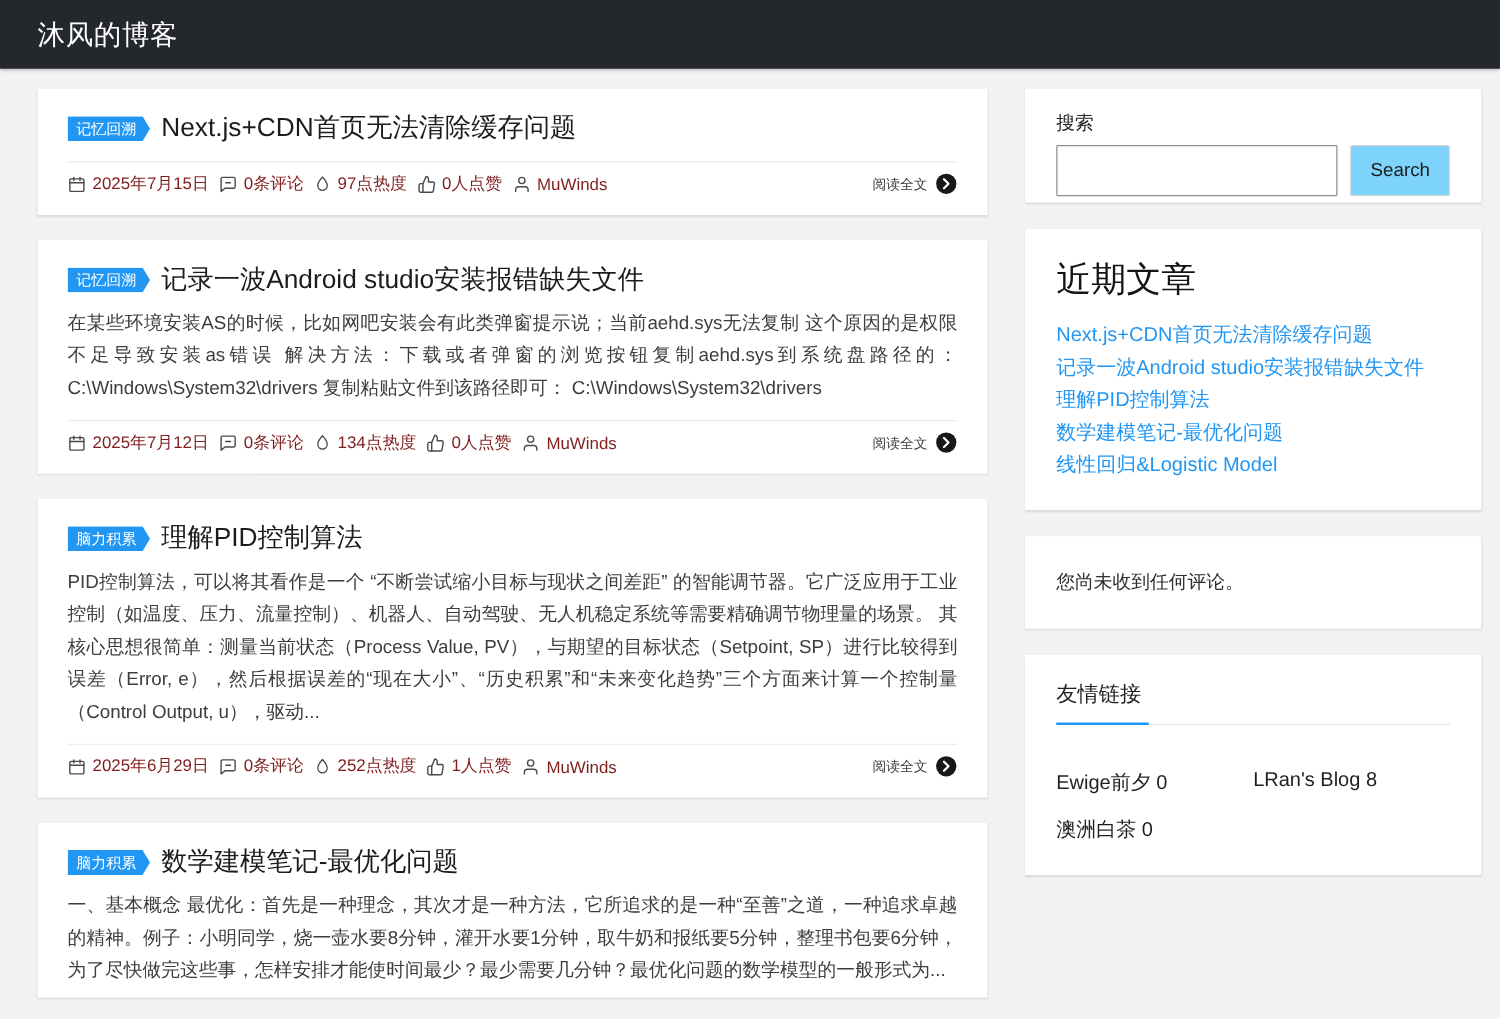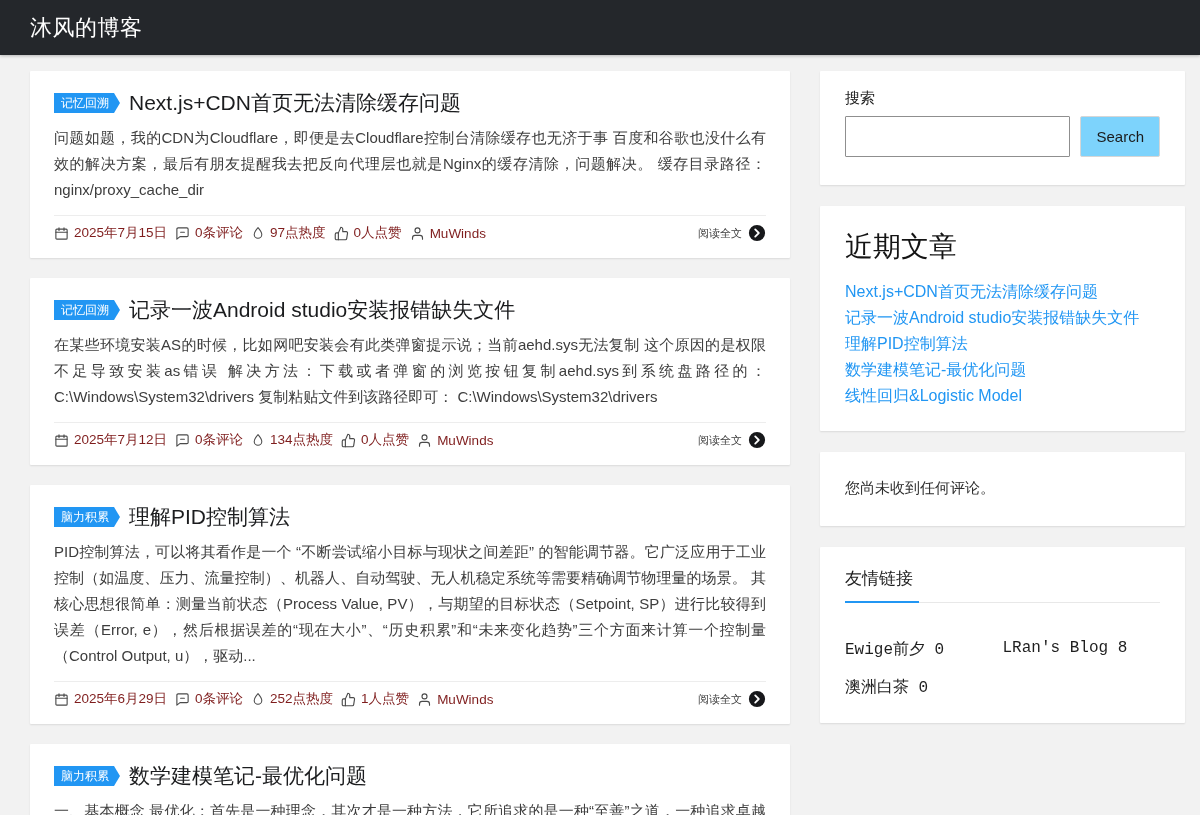--- a/index.html
+++ b/index.html
@@ -42,21 +42,21 @@
   }
   .post-footer{
     display:flex;justify-content:space-between;align-items:center;
     border-top:1px solid #ededed;margin-top:12px;padding:8px 0;
   }
   .meta{display:flex;align-items:center;gap:8px;color:#7f1d1d;font-size:13.5px;}
   .meta-item{display:flex;align-items:center;gap:5px;white-space:nowrap;}
   .meta-item svg{display:block;color:#4a4a4a;}
   .read-more{display:flex;align-items:center;gap:6px;color:#3d3d3d;font-size:11px;cursor:pointer;text-decoration:none;}
   
-  .search-card{padding:18px 25px 28px;}
+  .search-card{padding:18px 25px 5px;}
   .search-label{font-size:15px;color:#222;margin-bottom:8px;}
   .search-row{display:flex;gap:10px;}
   .search-row input{
     flex:1;height:41px;border:1px solid #8f8f8f;border-radius:1px;
     padding:0 10px;font-size:15px;background:#fff;outline:none;min-width:0;
   }
   .search-row button{
     flex:none;height:41px;padding:0 15px;background:#7dd3fc;
     border:1px solid #d6d6d6;border-radius:2px;font-size:15px;color:#1b1b1b;
     font-family:inherit;cursor:pointer;
@@ -64,21 +64,21 @@
   
   .widget{padding:25px 25px 22px;}
   .widget h3{font-size:28px;font-weight:400;color:#141414;margin:0 0 16px;line-height:32px;}
   .recent-list{list-style:none;margin:0;padding:0;}
   .recent-list a{
     color:var(--accent);font-size:16px;line-height:26px;
     display:inline-block;cursor:pointer;text-decoration:none;
   }
   .no-comments{font-size:15px;color:#2e2e2e;margin:2px 0 6px;}
   
-  .links-card{padding:20px 25px 25px;font-family:Liberation Mono, monospace;}
+  .links-card{padding:20px 25px 25px;}
   .links-card h4{
     font-size:17px;font-weight:400;color:#1f1f1f;margin:0;
     padding-bottom:12px;border-bottom:1px solid #e8e8e8;position:relative;
   }
   .links-card h4::after{
     content:"";position:absolute;left:0;bottom:-1px;width:74px;height:2px;background:var(--accent);
   }
   .links-grid{display:grid;grid-template-columns:1fr 1fr;margin-top:36px;row-gap:17px;}
   .links-grid a{font-size:16px;color:#1f1f1f;cursor:pointer;text-decoration:none;}
 </style>
@@ -91,21 +91,20 @@
 
 <div class="page">
 
   <main class="posts">
 
     <article class="card post">
       <div class="post-head">
         <span class="badge">记忆回溯</span>
         <h2 class="post-title">Next.js+CDN首页无法清除缓存问题</h2>
       </div>
-      <p class="excerpt">问题如题，我的CDN为Cloudflare，即便是去Cloudflare控制台清除缓存也无济于事 百度和谷歌也没什么有效的解决方案，最后有朋友提醒我去把反向代理层也就是Nginx的缓存清除，问题解决。 缓存目录路径： nginx/proxy_cache_dir</p>
       <div class="post-footer">
         <div class="meta">
           <span class="meta-item">
             <svg width="15" height="15" viewBox="0 0 24 24" fill="none" stroke="currentColor" stroke-width="1.8" stroke-linecap="round" stroke-linejoin="round">
                 <rect x="3" y="5" width="18" height="16" rx="1.5"></rect>
                 <path d="M8 3v4M16 3v4M3 10h18"></path>
               </svg>
             <span>2025年7月15日</span>
           </span>
           <span class="meta-item">

